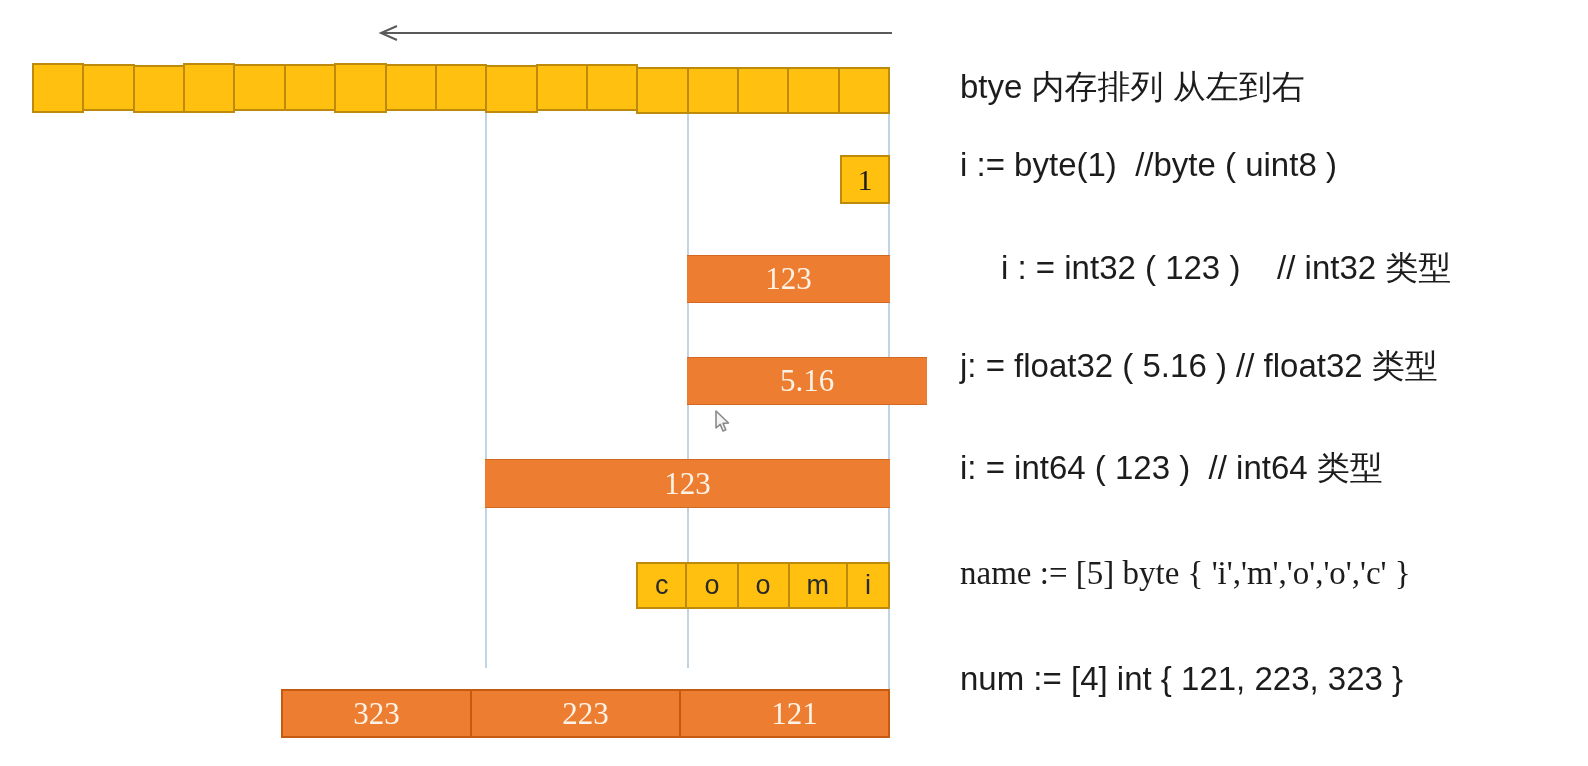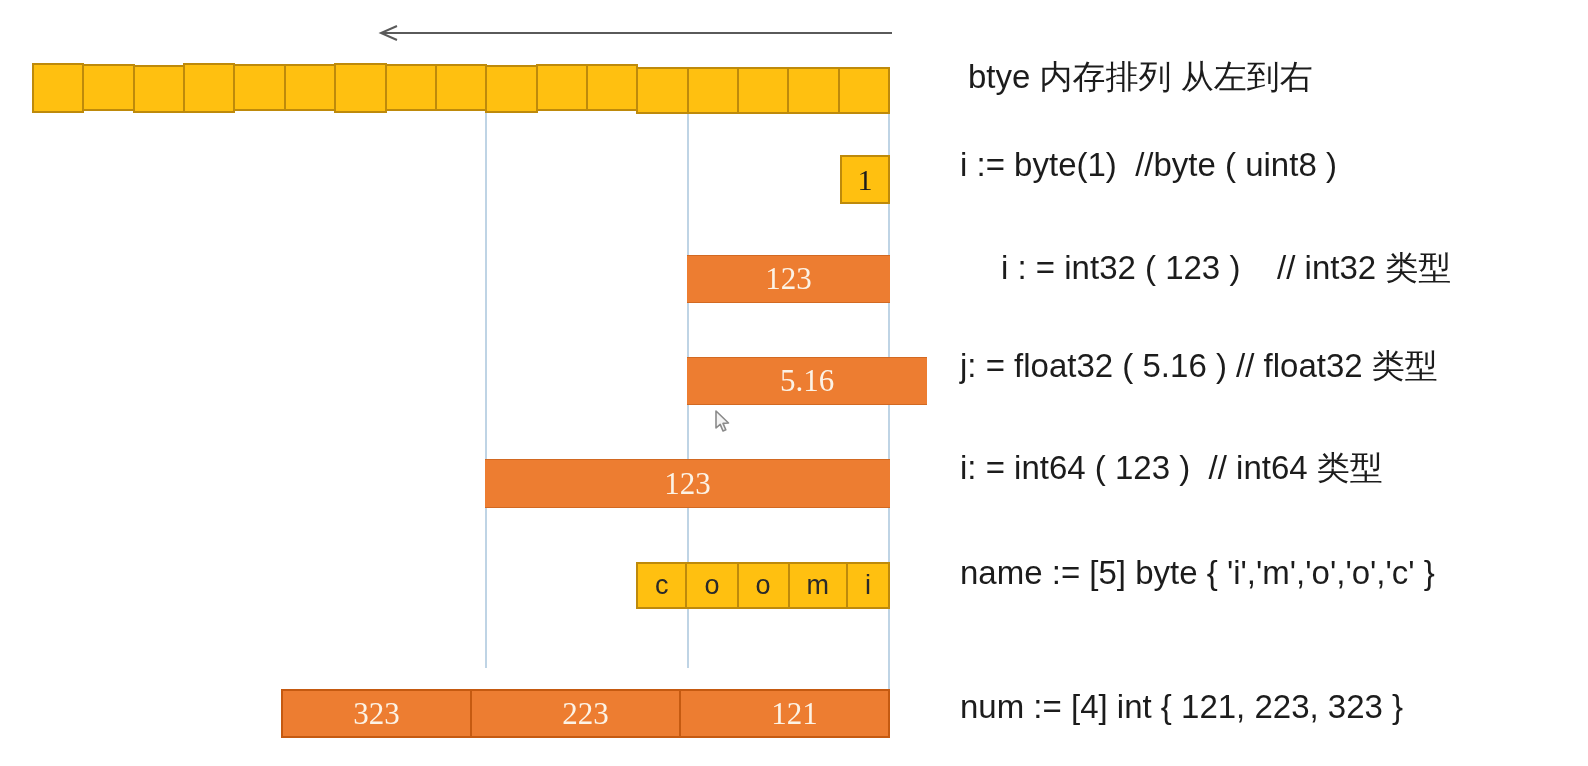--- a/index.html
+++ b/index.html
@@ -67,27 +67,27 @@
     font-family:"Liberation Serif",serif;font-size:31px;color:#FCF3E6;
     box-sizing:border-box;
   }
   .nseg + .nseg{border-left:2px solid #C55A11;padding-left:20px;}
   
   .note{
     position:absolute;left:960px;white-space:pre;z-index:2;
     font-family:"Liberation Sans",sans-serif;font-size:33px;color:#1c1c1c;
     line-height:42px;
   }
-  #note-title   {top:56px;margin-left:8px;}
+  #note-title   {top:66px;}
   #note-byte    {top:144px;}
   #note-int32   {top:247px;margin-left:41px;}
   #note-float32 {top:345px;}
   #note-int64   {top:447px;}
-  #note-name    {top:552px;}
-  #note-num     {top:658px;margin-top:28px;}
+  #note-name    {top:552px;font-family:Liberation Serif, serif;}
+  #note-num     {top:658px;}
   
   #mouse-cursor{position:absolute;left:712px;top:409px;z-index:5;}
 </style>
 </head>
 <body>
 
 <div id="canvas">
 
   <svg id="top-arrow" width="518" height="18" viewBox="0 0 518 18">
     <line x1="516" y1="9" x2="6" y2="9" stroke="#5A5A5A" stroke-width="2"></line>

